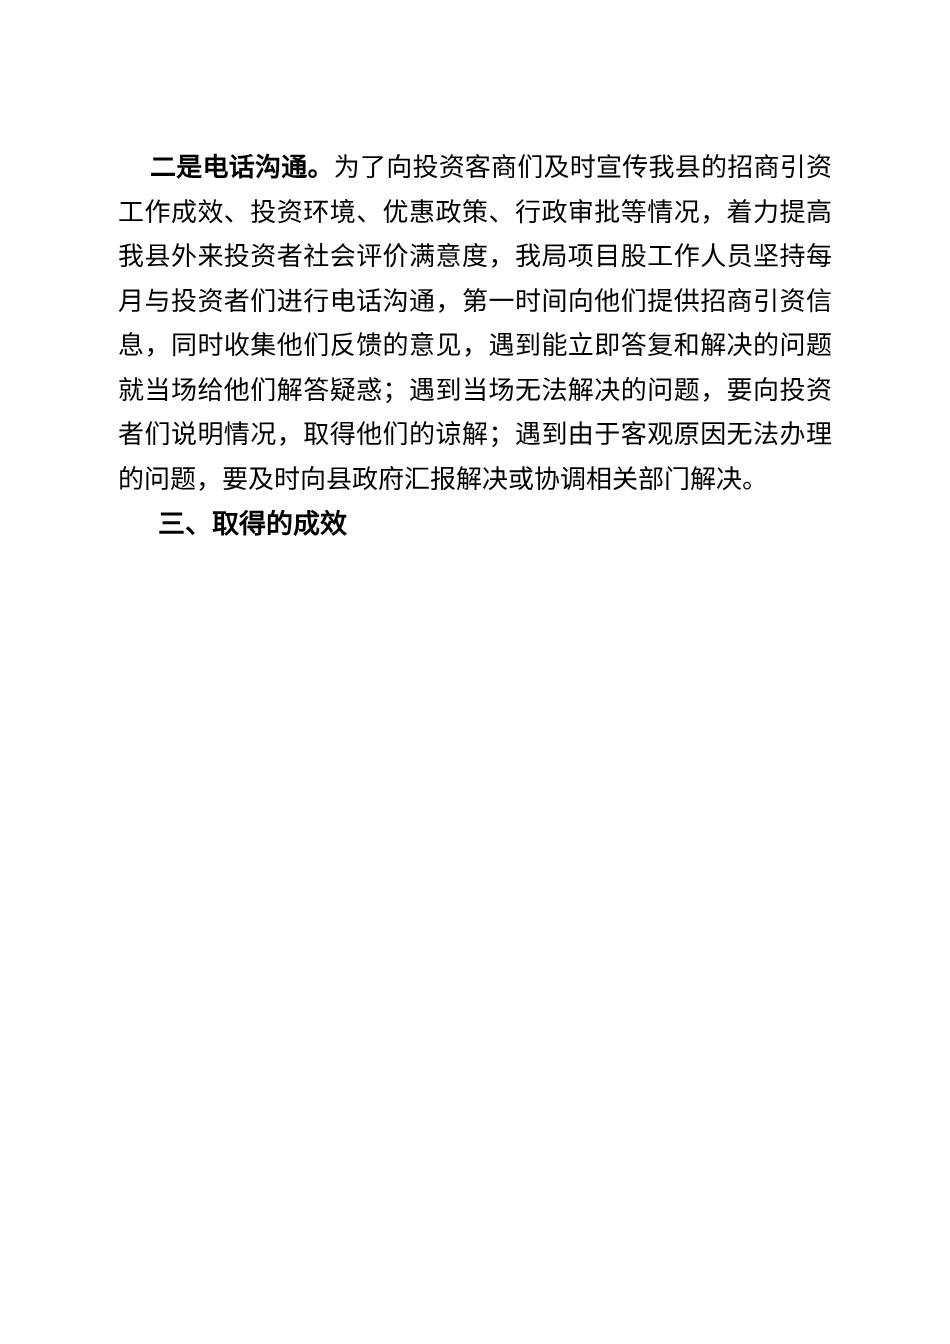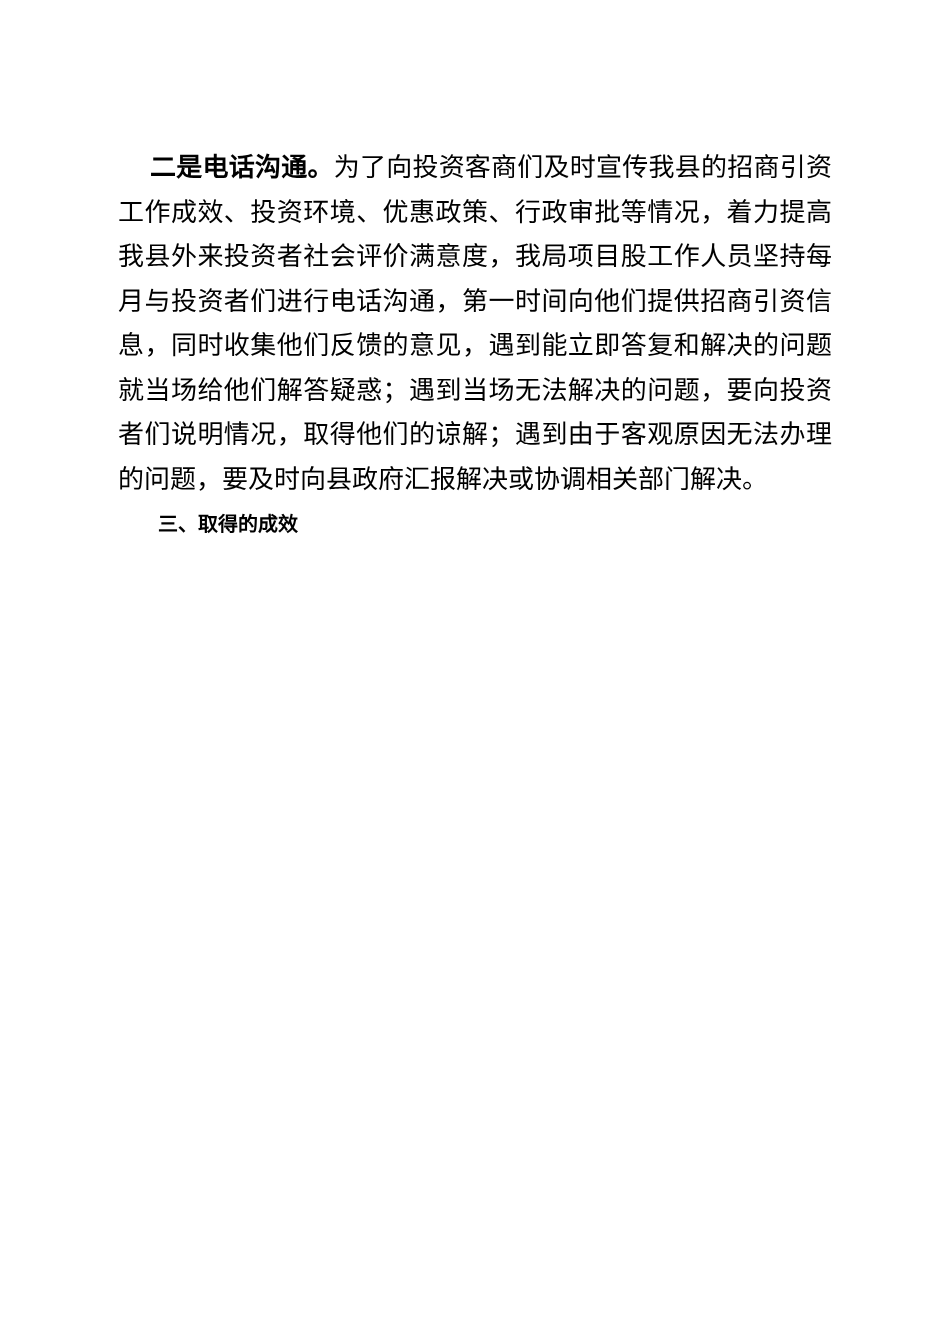--- a/index.html
+++ b/index.html
@@ -28,21 +28,21 @@
     text-indent: 32px;
     word-break: break-all;
   }
   .body-para .lead {
     font-weight: 700;
   }
   .section-heading {
     margin: 0;
     font-family: "Liberation Sans", "DejaVu Sans", sans-serif;
     font-weight: 700;
-    font-size: 20px;
+    font-size: 27px;
     line-height: 44.5px;
     text-indent: 40px;
   }
 </style>
 </head>
 <body>
 
 <div class="page">
 
   <p class="body-para"><span class="lead">二是电话沟通。</span><span>为了向投资客商们及时宣传我县的招商引资工作成效、投资环境、优惠政策、行政审批等情况，着力提高我县外来投资者社会评价满意度，我局项目股工作人员坚持每月与投资者们进行电话沟通，第一时间向他们提供招商引资信息，同时收集他们反馈的意见，遇到能立即答复和解决的问题就当场给他们解答疑惑；遇到当场无法解决的问题，要向投资者们说明情况，取得他们的谅解；遇到由于客观原因无法办理的问题，要及时向县政府汇报解决或协调相关部门解决。</span></p>

